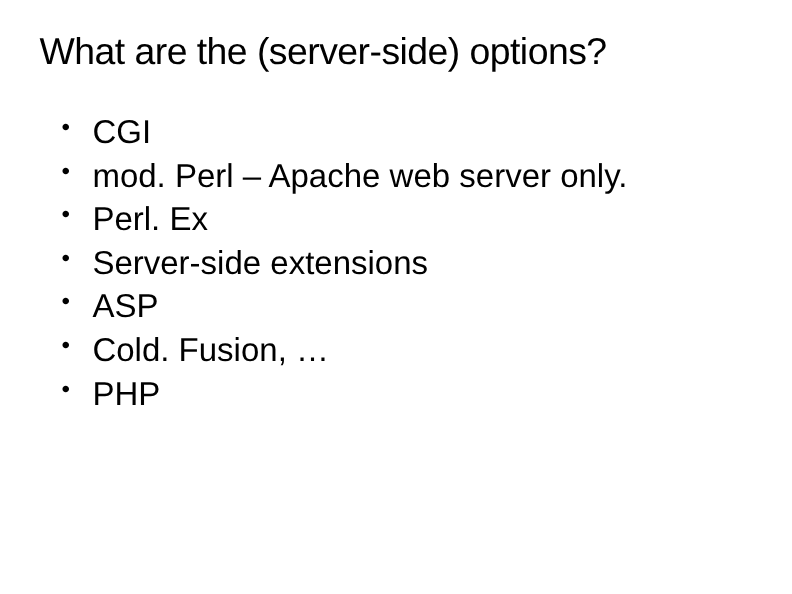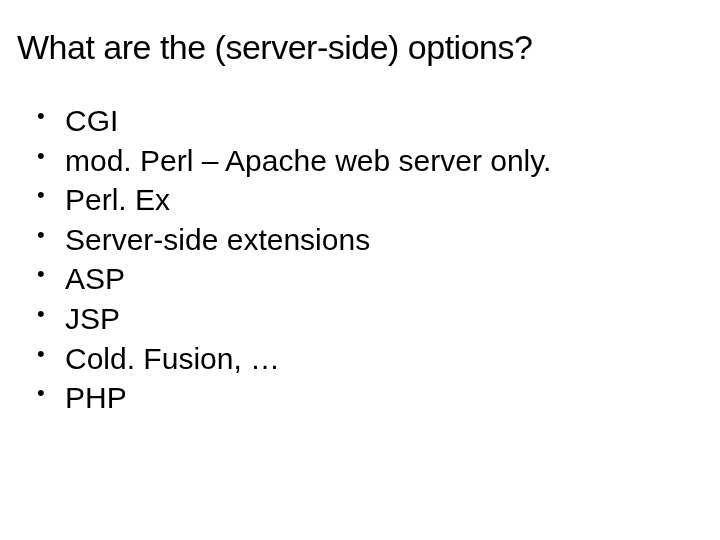--- a/index.html
+++ b/index.html
@@ -11,21 +11,21 @@
       width: 720px;
       height: 540px;
       background: #ffffff;
       font-family: Arial, Helvetica, sans-serif;
       color: #000000;
       overflow: hidden;
     }
     .slide {
       width: 100%;
       height: 100%;
-      padding: 28px 36px 36px 17px;
+      padding: 28px 36px 36px 36px;
     }
     .title {
       font-size: 34px;
       font-weight: 400;
       letter-spacing: -0.5px;
       margin-bottom: 34px;
       line-height: 1.15;
     }
     .bullets {
       list-style: none;
@@ -51,17 +51,16 @@
 <body>
 
 <div class="slide">
   <h1 class="title">What are the (server-side) options?</h1>
   <ul class="bullets">
     <li>CGI</li>
     <li>mod. Perl – Apache web server only.</li>
     <li>Perl. Ex</li>
     <li>Server-side extensions</li>
     <li>ASP</li>
-    <li>JSP</li>
     <li>Cold. Fusion, …</li>
     <li>PHP</li>
   </ul>
 </div>
 
 </body></html>

